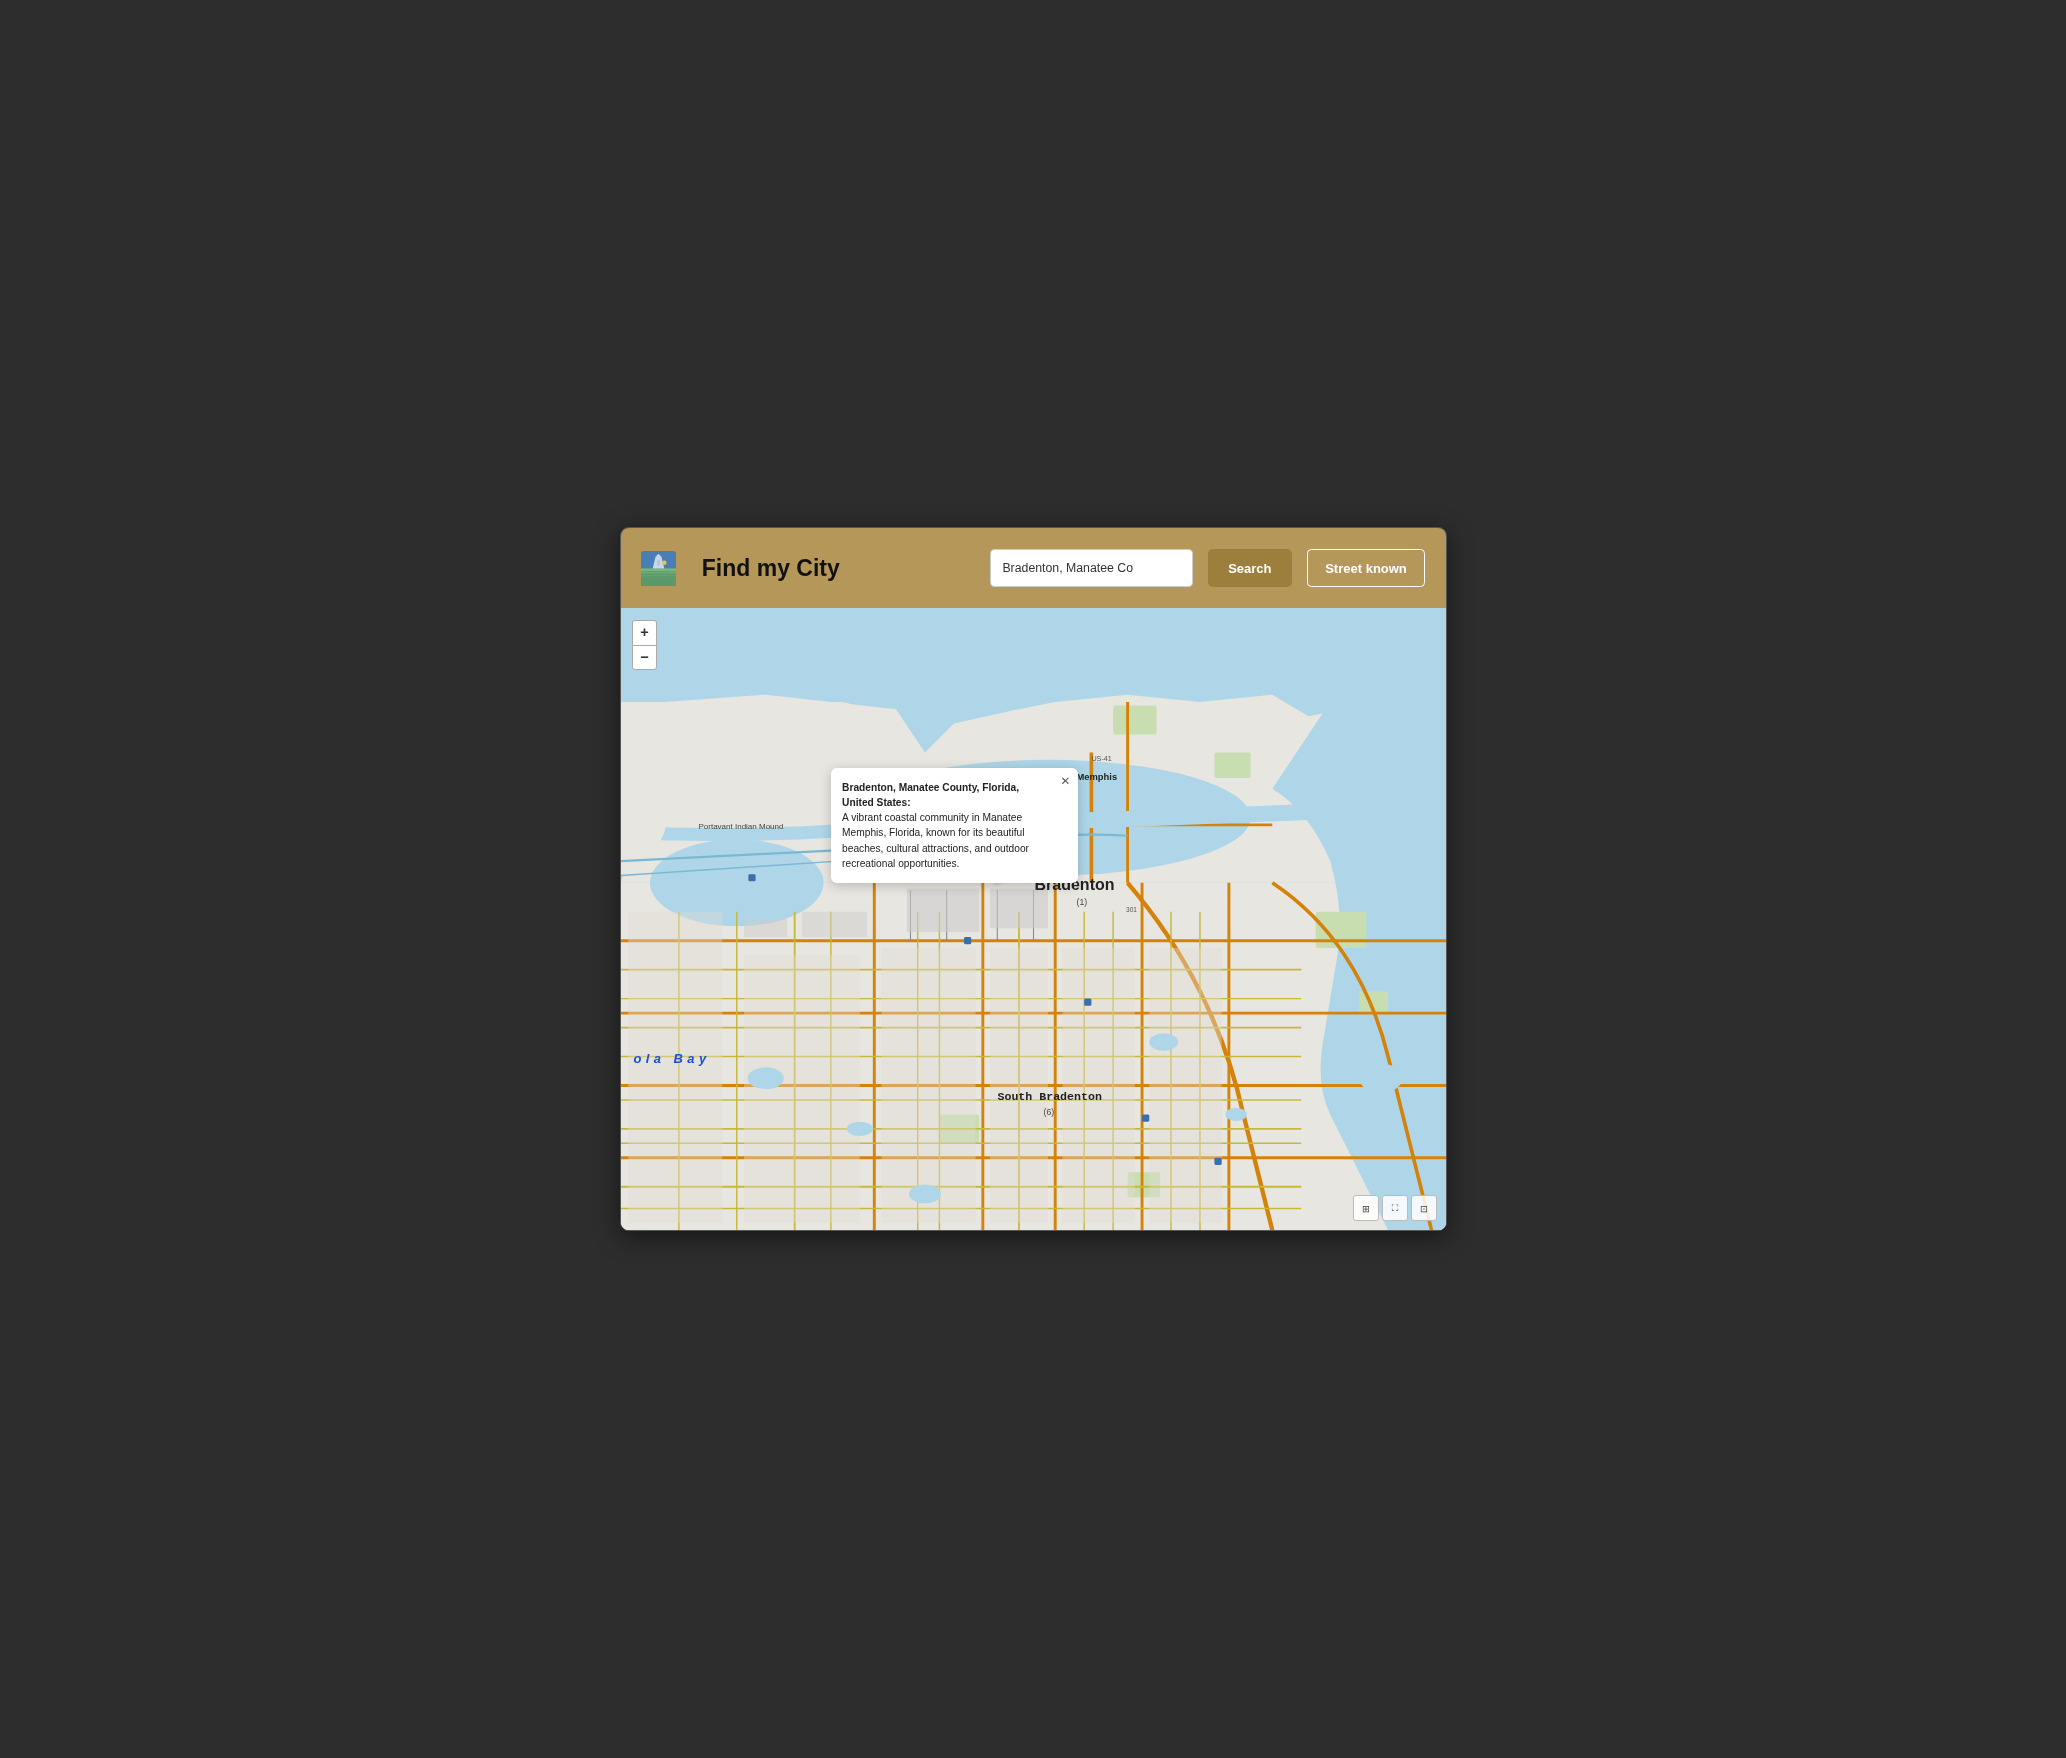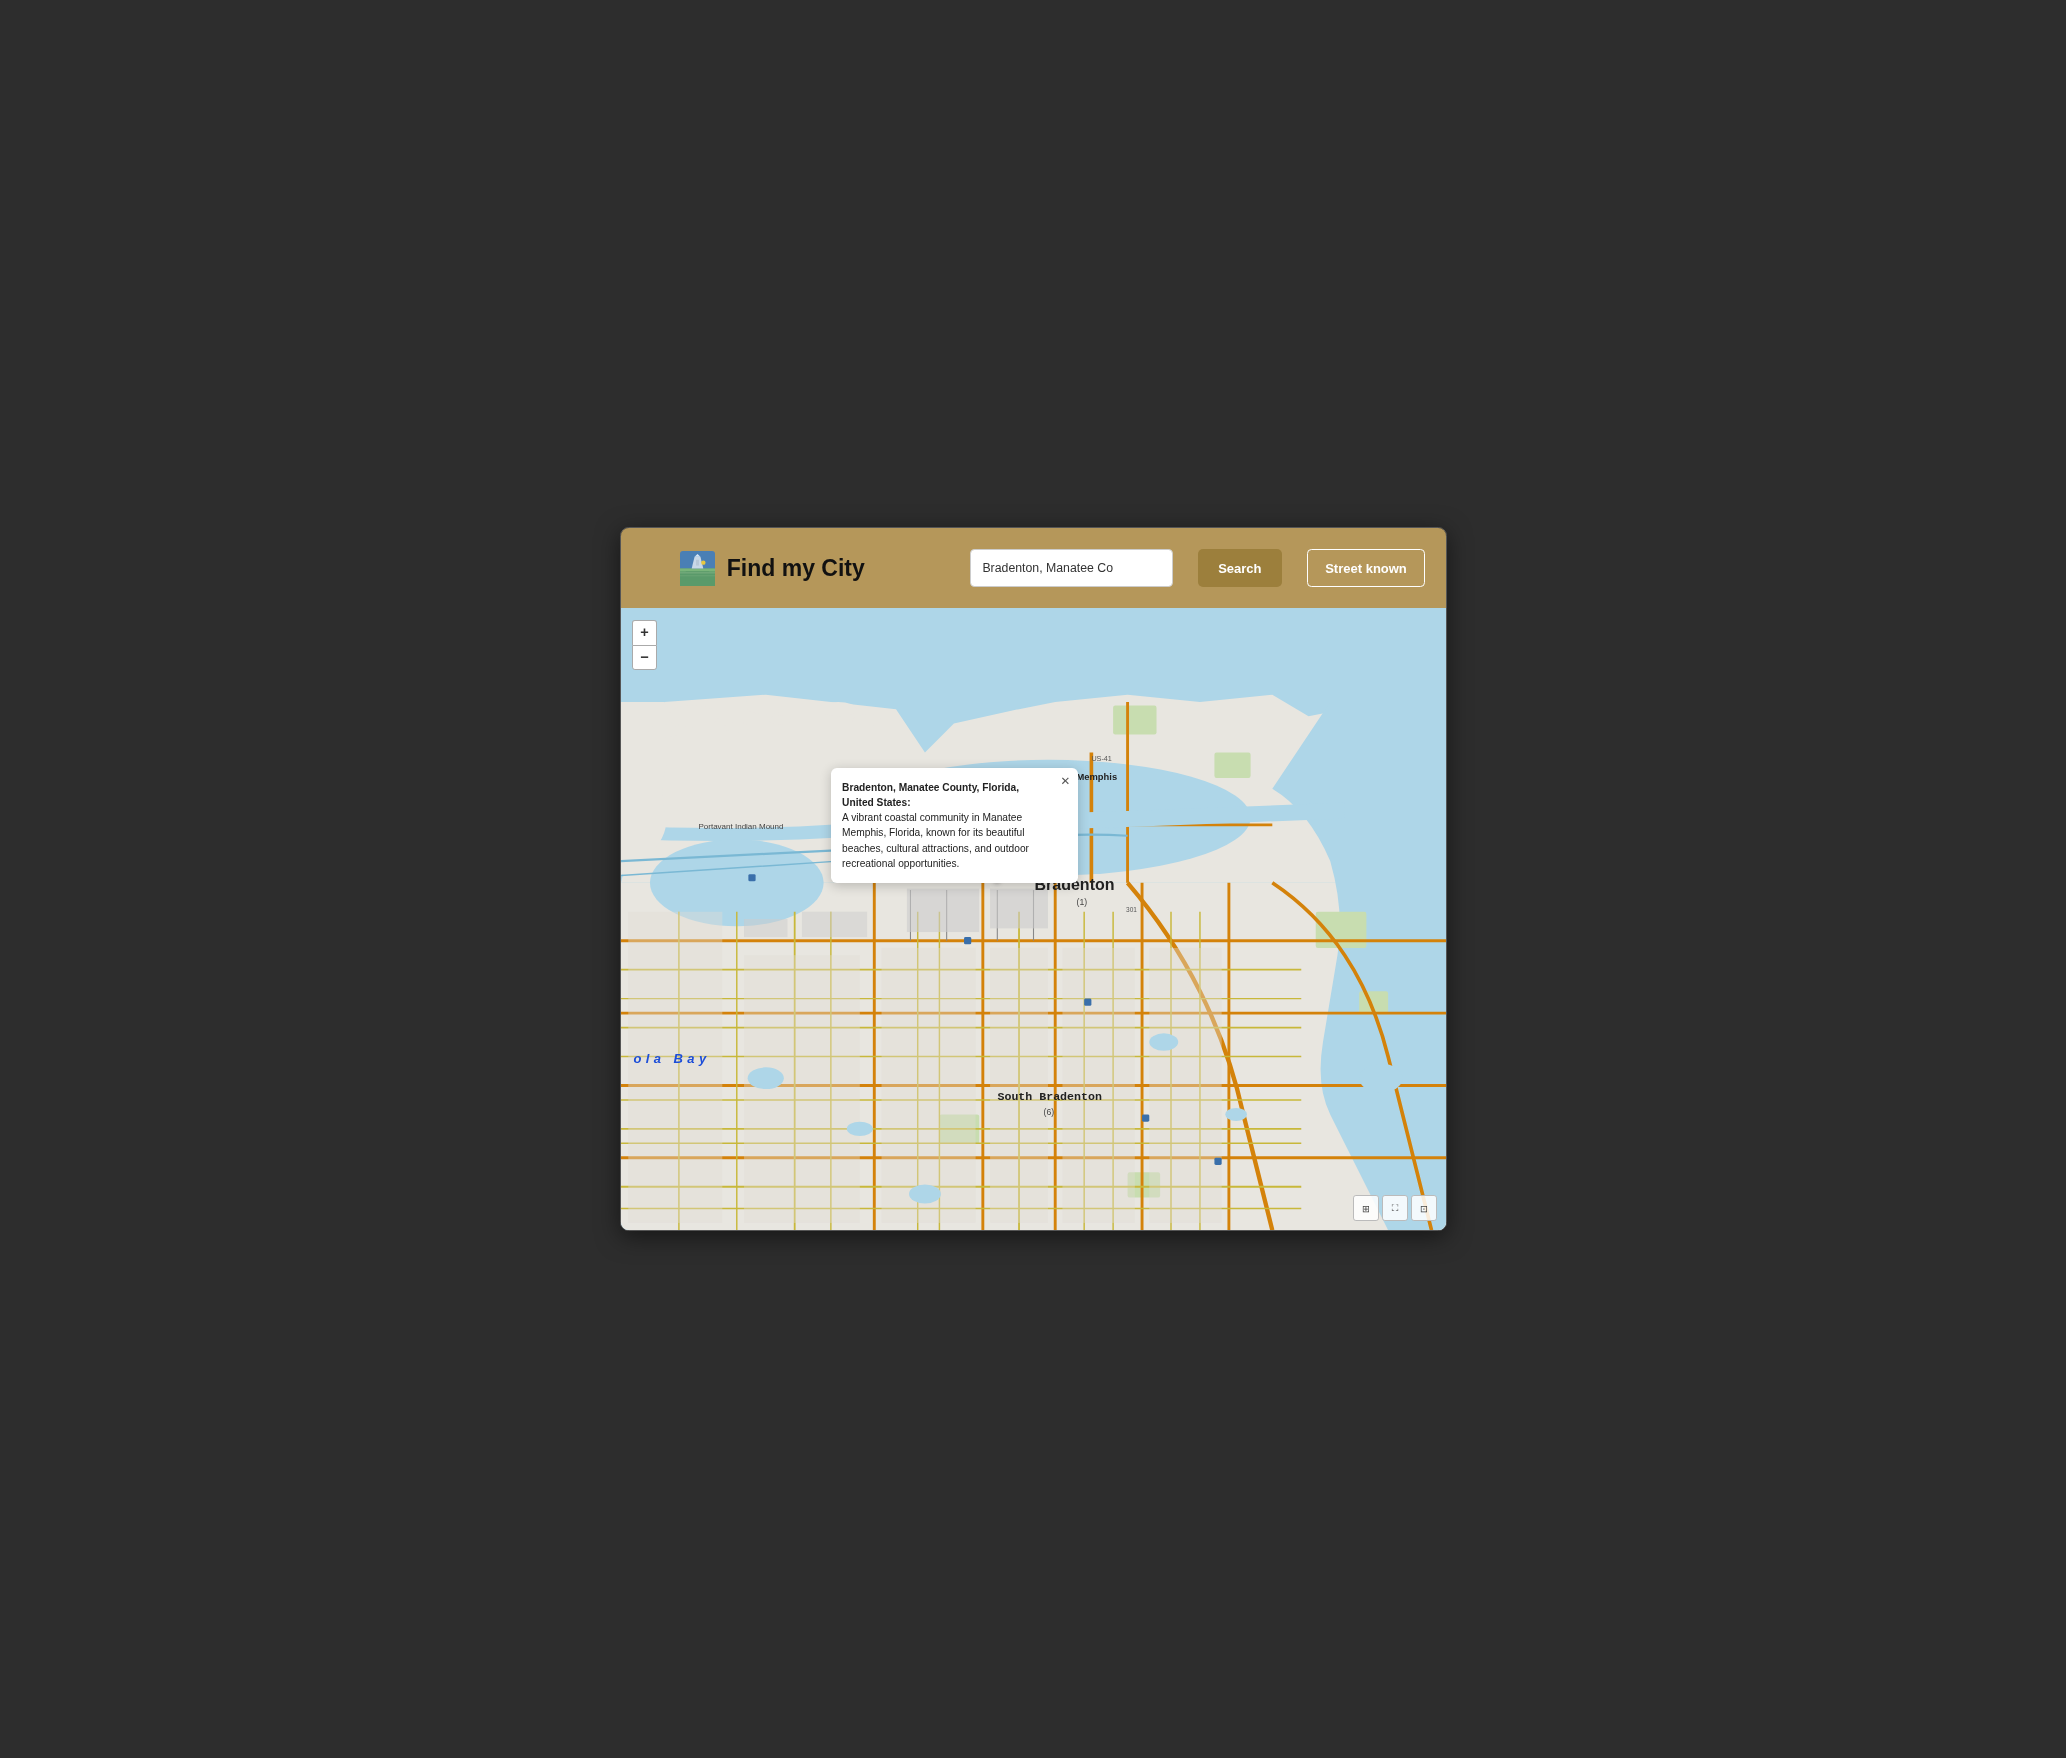--- a/index.html
+++ b/index.html
@@ -25,44 +25,43 @@
       background: #b5975a;
       height: 80px;
       display: flex;
       align-items: center;
       padding: 0 20.3px;
       flex-shrink: 0;
     }
     .app-logo {
       display: flex;
       align-items: center;
-      gap: 12px;
+      gap: 26px;
       flex: 1;
-      margin-left: 39px;
     }
     .logo-icon {
       width: 35px;
       height: 35px;
       display: flex;
       align-items: center;
       justify-content: center;
     }
     .logo-icon svg {
       width: 35px;
       height: 35px;
     }
     .app-title {
       font-size: 23px;
       font-weight: bold;
       color: #111;
     }
     .header-controls {
       display: flex;
       align-items: flex-start;
-      gap: 25px;
+      gap: 15px;
     }
     .location-input {
       height: 38px;
       padding: 0 11.6px;
       font-size: 12.3px;
       border: 1.5px solid #ccc;
       border-radius: 4.4px;
       width: 203px;
       background: #fff;
       color: #333;

